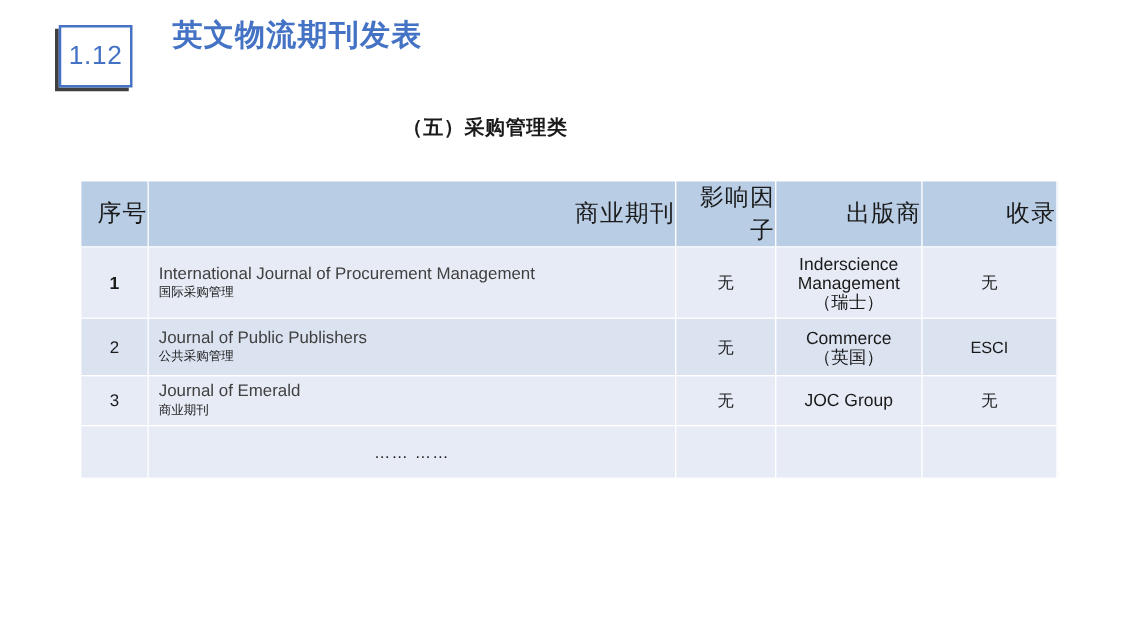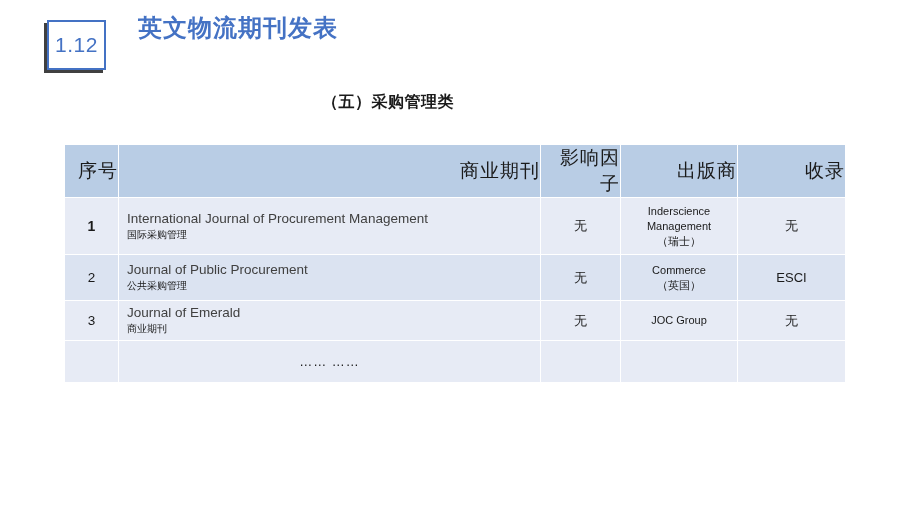--- a/index.html
+++ b/index.html
@@ -120,21 +120,21 @@
   }
   .name-cn {
     display: block;
     font-size: 10px;
     line-height: 16px;
     color: #1a1a1a;
     white-space: nowrap;
   }
   .pub-line {
     display: block;
-    font-size: 11px;
+    font-size: 14px;
     line-height: 15px;
     white-space: nowrap;
   }
   .cell-centered-text {
     display: block;
     font-size: 13px;
     line-height: 16px;
   }
   .ellipsis-cell {
     text-align: center !important;
@@ -193,21 +193,21 @@
         <span class="pub-line">（瑞士）</span>
       </td>
       <td>
         <span class="cell-centered-text">无</span>
       </td>
     </tr>
 
     <tr class="row-b row-2">
       <td class="idx-cell">2</td>
       <td class="name-cell">
-        <span class="name-en">Journal of Public Procurement</span>
+        <span class="name-en">Journal of Public Publishers</span>
         <span class="name-cn">公共采购管理</span>
       </td>
       <td>
         <span class="cell-centered-text">无</span>
       </td>
       <td>
         <span class="pub-line">Commerce</span>
         <span class="pub-line">（英国）</span>
       </td>
       <td>

